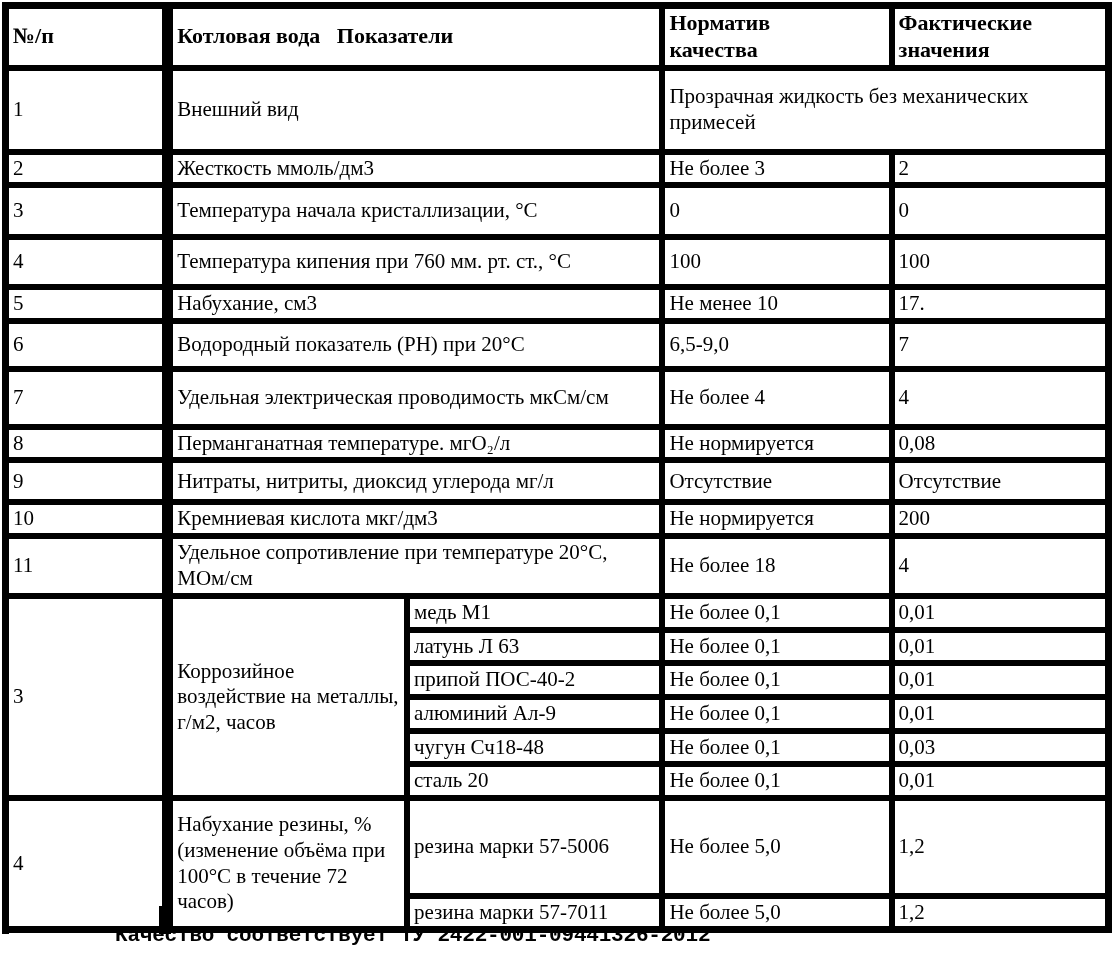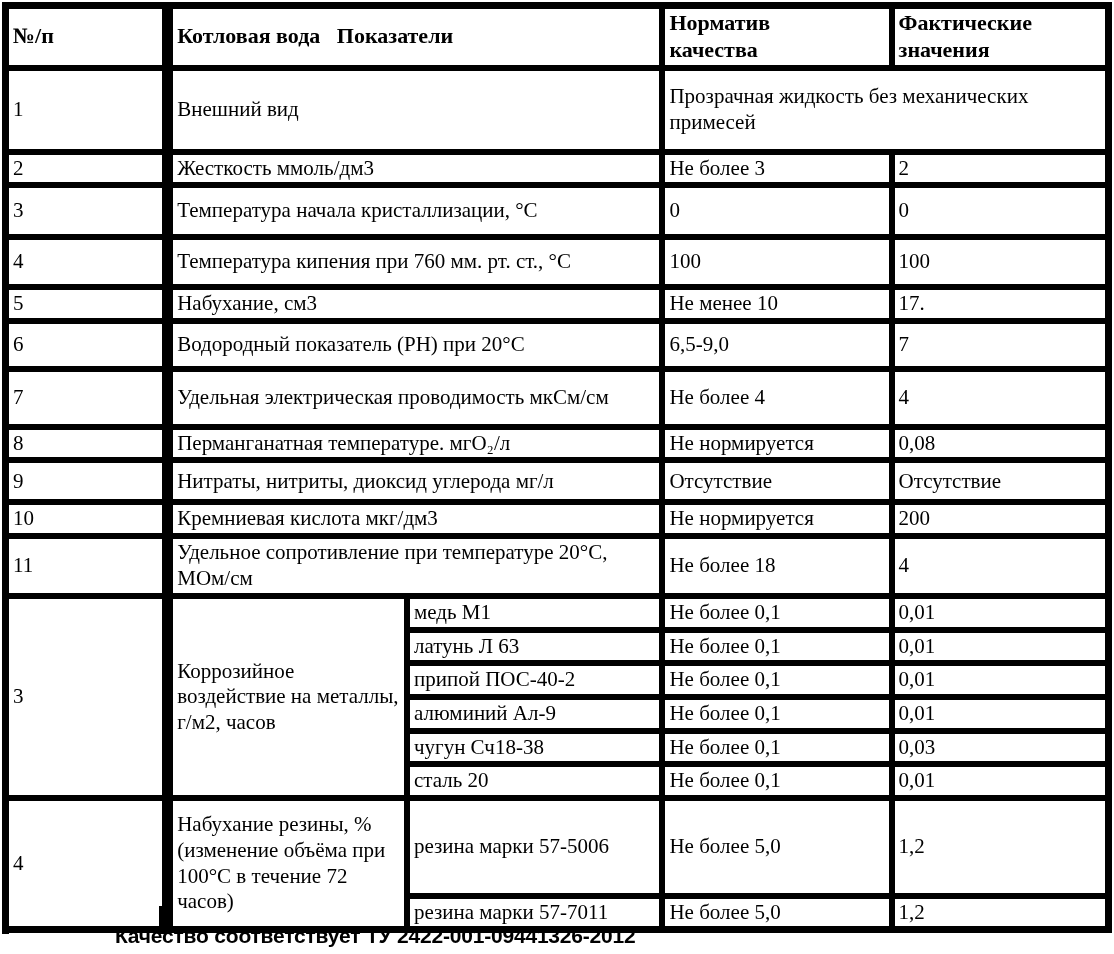--- a/index.html
+++ b/index.html
@@ -37,21 +37,21 @@
   .right { text-align: right; padding-right: 3px; }
   .left  { text-align: left;  padding-left: 5px; }
   .vtop  { vertical-align: top; padding-top: 3px; }
 
   .stub { position: absolute; background: #000; }
   .stub-left { left: 2px;   top: 906px; width: 7px;  height: 28px; }
   .stub-col1 { left: 159px; top: 906px; width: 12px; height: 28px; }
 
   .conformity {
     position: absolute; left: 115px; top: 924px;
-    font-family: Liberation Sans, sans-serif;
+    font-family: Liberation Mono, monospace;
     font-weight: bold; font-size: 21px; letter-spacing: -0.2px;
     white-space: nowrap;
   }
 </style>
 </head>
 <body>
 
 <div class="page">
 
   <table class="spec">
@@ -163,21 +163,21 @@
       <td class="left">припой ПОС-40-2</td>
       <td class="left">Не более 0,1</td>
       <td class="right">0,01</td>
     </tr>
     <tr style="height:24px">
       <td class="left">алюминий Ал-9</td>
       <td class="left">Не более 0,1</td>
       <td class="right">0,01</td>
     </tr>
     <tr style="height:24px">
-      <td class="left">чугун Сч18-38</td>
+      <td class="left">чугун Сч18-48</td>
       <td class="left">Не более 0,1</td>
       <td class="right">0,03</td>
     </tr>
     <tr style="height:24px">
       <td class="left">сталь 20</td>
       <td class="left">Не более 0,1</td>
       <td class="right">0,01</td>
     </tr>
 
     <tr style="height:98px">

